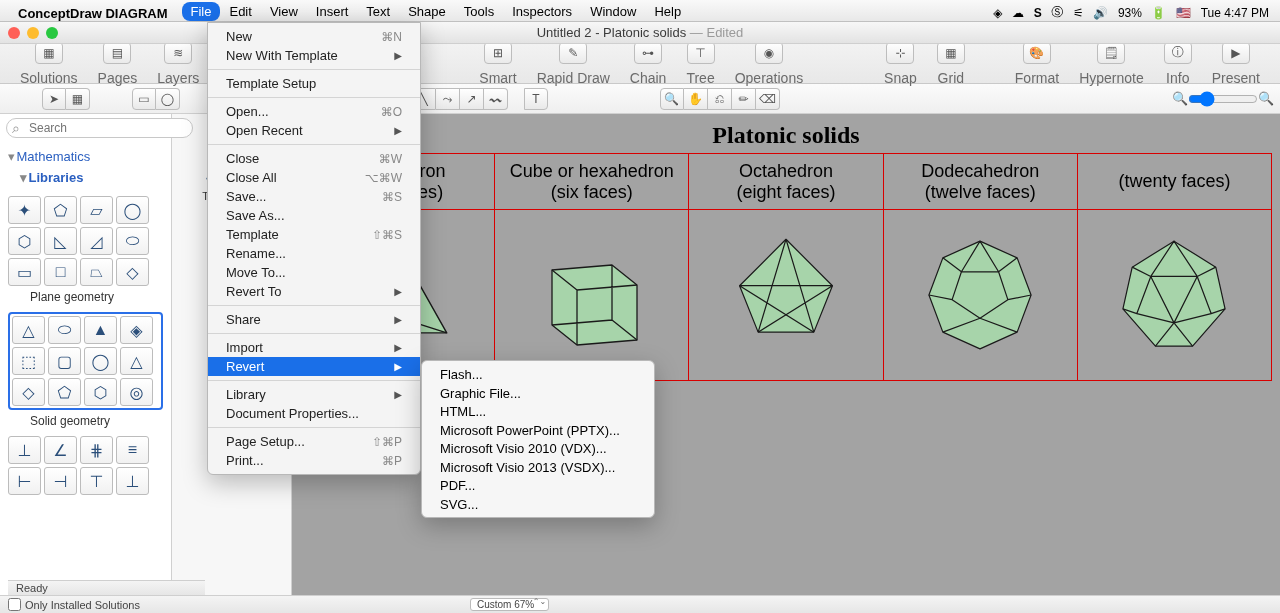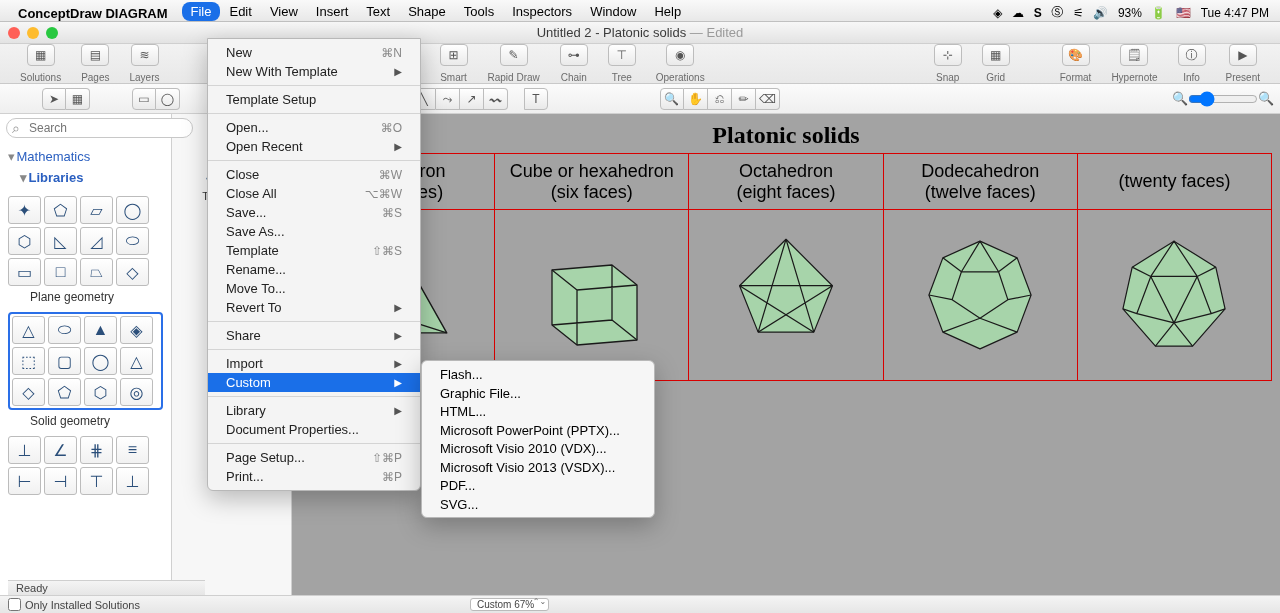--- a/index.html
+++ b/index.html
@@ -23,21 +23,21 @@
 .traffic .y { background: #febc2e; }
 .traffic .g { background: #28c840; }
 .titlebar .title { margin: 0 auto; color: #3a3a3a; }
 .titlebar .title .edited { color: #9a9a9a; }
 
 
 .toolbar { height: 40px; background: linear-gradient(#f2f2f2,#e8e8e8); border-bottom: 1px solid #c9c9c9; display: flex; align-items: center; padding: 0 10px; }
 .toolbar .group { display: flex; flex-direction: column; align-items: center; margin: 0 10px; }
 .toolbar .group .btns { display: flex; gap: 3px; }
 .toolbar .tbtn { height: 22px; min-width: 28px; background: linear-gradient(#fff,#eaeaea); border: 1px solid #bdbdbd; border-radius: 4px; display: flex; align-items: center; justify-content: center; font-size: 12px; color: #555; }
-.toolbar .lbl { font-size: 10px; color: #6b6b6b; margin-top: 6px; }
+.toolbar .lbl { font-size: 14px; color: #6b6b6b; margin-top: 6px; }
 .toolbar .spacer { flex: 1; }
 
 
 .subtoolbar { height: 30px; background: linear-gradient(#fbfbfb,#efefef); border-bottom: 1px solid #d0d0d0; display: flex; align-items: center; }
 .subtoolbar .seg { display: flex; margin: 0 6px; gap: 0; }
 .subtoolbar .sbtn { width: 24px; height: 22px; background: linear-gradient(#fff,#e9e9e9); border: 1px solid #bdbdbd; display: flex; align-items: center; justify-content: center; font-size: 12px; color: #555; }
 .subtoolbar .sbtn:first-child { border-radius: 4px 0 0 4px; }
 .subtoolbar .sbtn:last-child { border-radius: 0 4px 4px 0; }
 .subtoolbar .sbtn + .sbtn { border-left: none; }
 .subtoolbar .slider { width: 100px; display: flex; align-items: center; margin: 0 8px; }
@@ -74,21 +74,21 @@
 .canvas { flex: 1; background: #a3a3a3; position: relative; overflow: hidden; padding: 8px; }
 .chart-title { text-align: center; font-family: "Times New Roman", serif; font-size: 24px; font-weight: 600; margin: 0 0 4px 0; color: #000; }
 .solids-table { display: flex; border: 1px solid #d80000; width: 100%; }
 .solid-col { flex: 1; border-right: 1px solid #d80000; display: flex; flex-direction: column; }
 .solid-col:last-child { border-right: none; }
 .solid-head { border-bottom: 1px solid #d80000; text-align: center; font-family: "Times New Roman", serif; font-size: 18px; color: #000; padding: 6px 4px; height: 56px; display: flex; flex-direction: column; justify-content: center; }
 .solid-body { height: 170px; display: flex; align-items: center; justify-content: center; }
 .solid-body svg { max-width: 130px; max-height: 150px; }
 
 
-.dropdown { position: absolute; top: 38px; left: 207px; width: 214px; background: #f4f4f4; border: 1px solid #b8b8b8; border-radius: 0 0 6px 6px; box-shadow: 0 8px 24px rgba(0,0,0,0.25); padding: 4px 0; z-index: 100; font-size: 13px; }
+.dropdown { position: absolute; top: 22px; left: 207px; width: 214px; background: #f4f4f4; border: 1px solid #b8b8b8; border-radius: 0 0 6px 6px; box-shadow: 0 8px 24px rgba(0,0,0,0.25); padding: 4px 0; z-index: 100; font-size: 13px; }
 .dropdown .mi { padding: 2px 18px; display: flex; justify-content: space-between; align-items: center; cursor: default; color: #222; height: 19px; }
 .dropdown .mi.highlight { background: #1a6fe8; color: #fff; }
 .dropdown .sep { height: 1px; background: #d4d4d4; margin: 4px 0; }
 .dropdown .mi .sc { color: #888; font-size: 12px; }
 .dropdown .mi .arrow { color: #555; font-size: 10px; }
 .dropdown .mi.highlight .arrow { color: #fff; }
 
 
 .submenu { position: absolute; top: 360px; left: 421px; width: 234px; background: #f6f6f6; border: 1px solid #b8b8b8; border-radius: 6px; box-shadow: 0 8px 24px rgba(0,0,0,0.25); padding: 4px 0; z-index: 101; font-size: 13px; }
 .submenu .mi { padding: 2px 18px; height: 18.5px; cursor: default; }
@@ -479,21 +479,21 @@
     <div class="mi">
       <span>Share</span>
       <span class="arrow">▶</span>
     </div>
     <div class="sep"></div>
     <div class="mi">
       <span>Import</span>
       <span class="arrow">▶</span>
     </div>
     <div class="mi highlight">
-      <span>Custom</span>
+      <span>Revert</span>
       <span class="arrow">▶</span>
     </div>
     <div class="sep"></div>
     <div class="mi">
       <span>Library</span>
       <span class="arrow">▶</span>
     </div>
     <div class="mi">
       <span>Document Properties...</span>
     </div>

